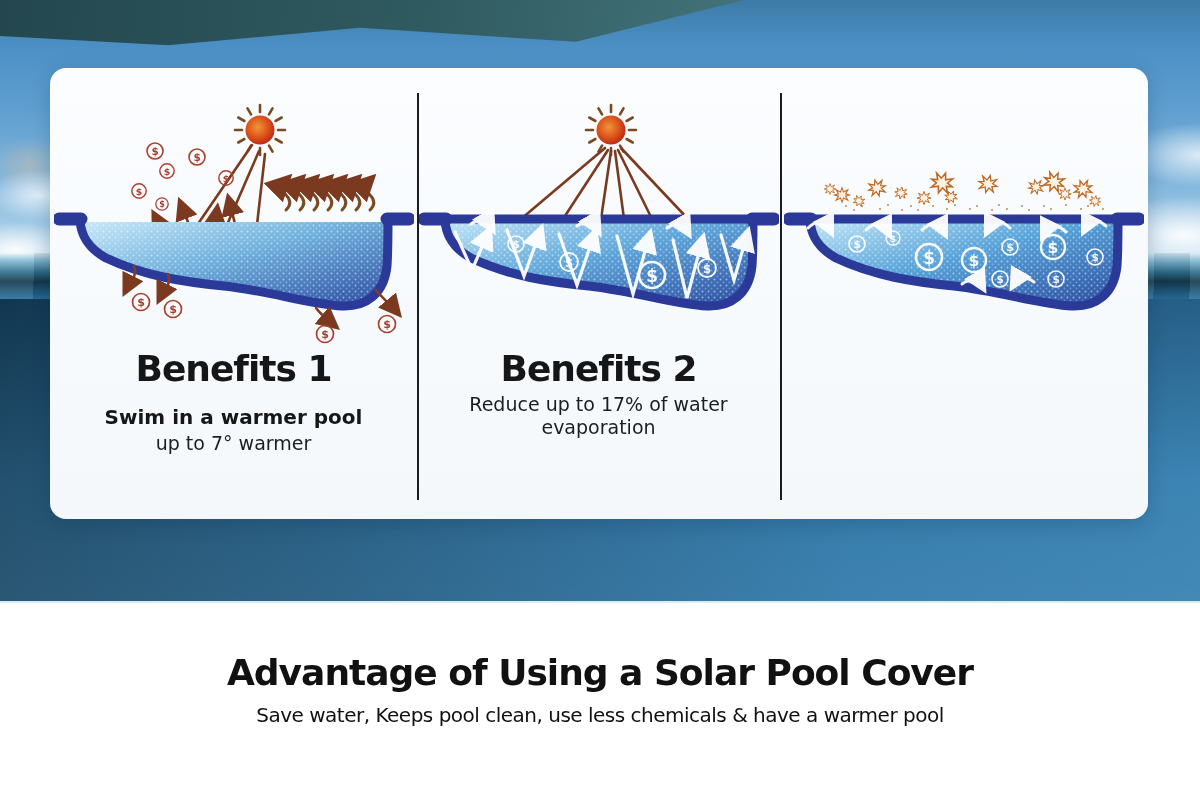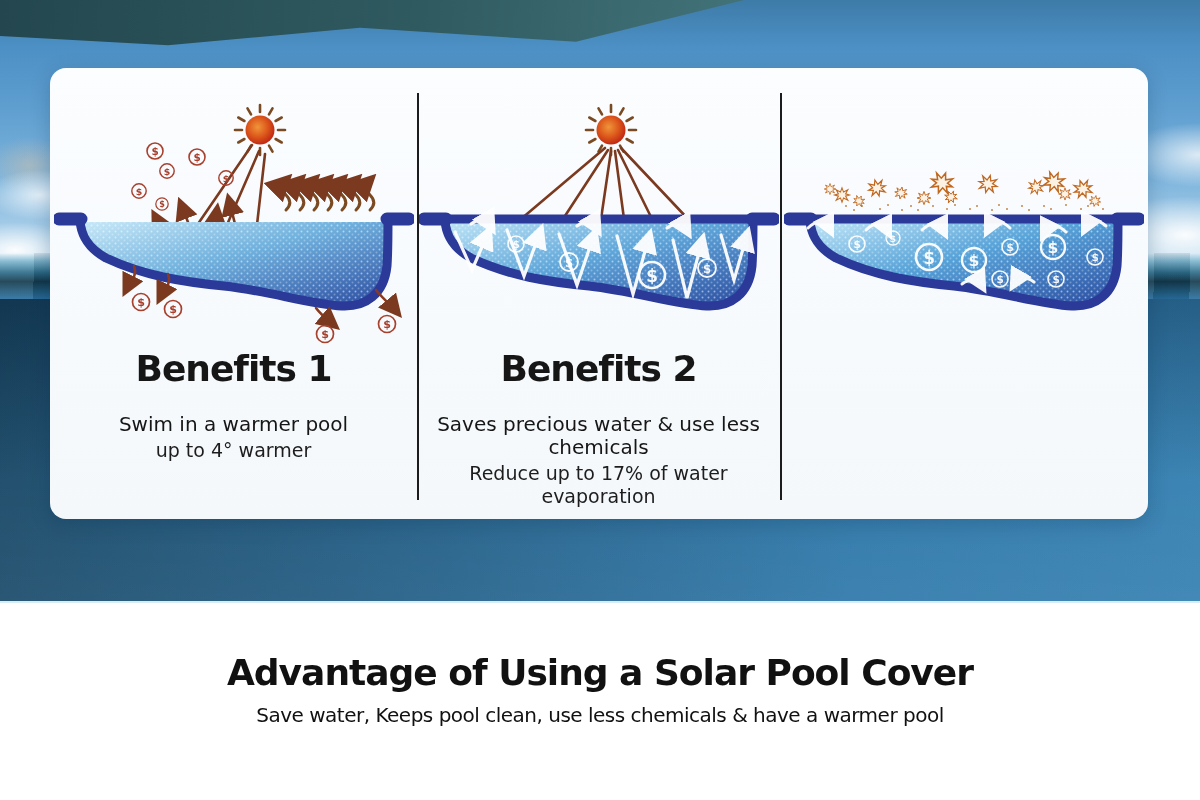--- a/index.html
+++ b/index.html
@@ -35,21 +35,21 @@
     border-radius:16px;box-shadow:0 5px 20px rgba(0,35,70,.22);}
   .divider{position:absolute;top:25px;height:407px;width:2px;background:#1c1c1c;}
   .divider.d1{left:367px;} .divider.d2{left:730px;}
 
   .panel{position:absolute;top:0;height:100%;}
   .panel.p1{left:0;width:367px;} .panel.p2{left:367px;width:363px;} .panel.p3{left:730px;width:368px;}
   .illus{position:absolute;top:20px;left:50%;transform:translateX(-50%);}
 
   .panel-text{position:absolute;top:280px;left:0;right:0;text-align:center;color:#161616;}
   .panel-title{font-size:36px;font-weight:800;letter-spacing:-1px;line-height:42px;text-align:center;}
-  .panel-subtitle{font-size:20px;font-weight:400;line-height:23px;margin:23px auto 0;max-width:330px;}
+  .panel-subtitle{font-size:20px;font-weight:700;line-height:23px;margin:16px auto 0;max-width:330px;}
   .panel-desc{font-size:19px;font-weight:400;line-height:23px;margin:3px auto 0;max-width:300px;color:#1d1d1d;}
 
   
   .footer{position:absolute;left:0;top:652px;width:1200px;text-align:center;color:#111;}
   .footer-title{font-size:36px;font-weight:800;letter-spacing:-1px;}
   .footer-subtitle{font-size:20px;font-weight:400;margin-top:10px;letter-spacing:-.5px;}
 </style>
 </head>
 <body>
 
@@ -154,21 +154,21 @@
           <use href="#dol1" transform="translate(87,214) scale(.85)"></use>
           <use href="#dol1" transform="translate(119,221) scale(.85)"></use>
           <use href="#dol1" transform="translate(271,246) scale(.85)"></use>
           <use href="#dol1" transform="translate(333,236) scale(.85)"></use>
         </g>
       </svg>
 
       <div class="panel-text">
         <div class="panel-title">Benefits 1</div>
         <div class="panel-subtitle">Swim in a warmer pool</div>
-        <div class="panel-desc">up to 4° warmer</div>
+        <div class="panel-desc">up to 7° warmer</div>
       </div>
     </div>
 
     <div class="panel p2">
       <svg class="illus" width="360" height="272" viewBox="0 0 360 272">
         <defs>
           <radialGradient id="sg2" cx="42%" cy="40%" r="60%">
             <stop offset="0%" stop-color="#f0953a"></stop>
               <stop offset="55%" stop-color="#dd5a1c"></stop>
               <stop offset="100%" stop-color="#c22a14"></stop>
@@ -240,21 +240,20 @@
         <g opacity=".95">
           <use href="#dol2" transform="translate(97,156) scale(.8)"></use>
           <use href="#dol2" transform="translate(150,174) scale(.9)"></use>
           <use href="#dol2" transform="translate(233,187) scale(1.3)"></use>
           <use href="#dol2" transform="translate(288,180) scale(.9)"></use>
         </g>
       </svg>
 
       <div class="panel-text">
         <div class="panel-title">Benefits 2</div>
-        <div class="panel-subtitle">Saves precious water &amp; use less chemicals</div>
         <div class="panel-desc">Reduce up to 17% of water evaporation</div>
       </div>
     </div>
 
     <div class="panel p3">
       <svg class="illus" width="360" height="272" viewBox="0 0 360 272">
         <defs>
           <linearGradient id="wg3" x1="0" y1="0" x2="1" y2="1">
             <stop offset="0" stop-color="#bfe5f7"></stop>
               <stop offset=".45" stop-color="#56a2d8"></stop>

